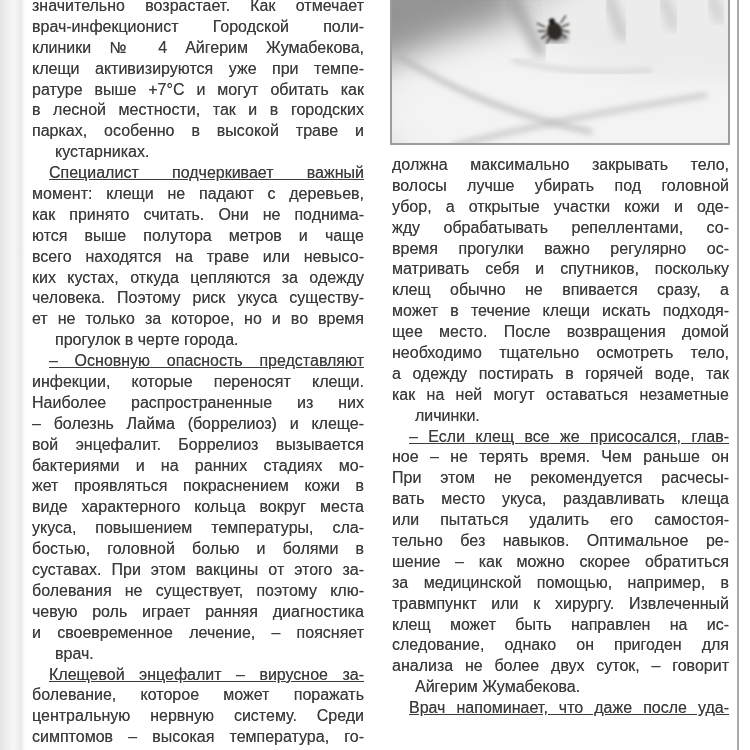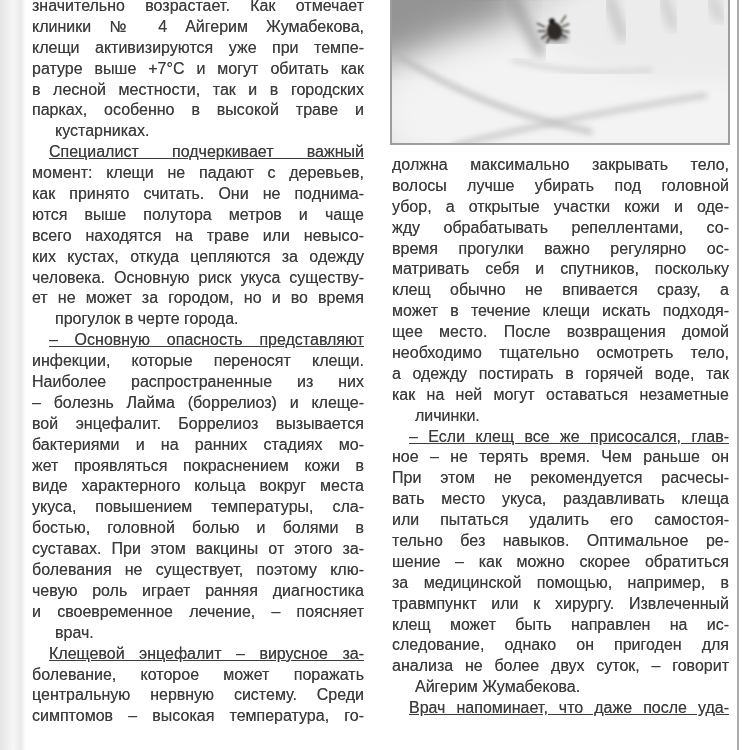--- a/index.html
+++ b/index.html
@@ -44,34 +44,35 @@
   }
   .photo-frame svg{display:block;}
 </style>
 </head>
 <body style="background: rgb(255, 255, 255);">
 
 <div class="edge-strip"></div>
 
 <div id="col-left" class="column" style="color: rgb(60, 60, 60);">
     <div class="line">значительно возрастает. Как отмечает</div>
+    <div class="line">врач-инфекционист Городской поли-</div>
     <div class="line">клиники № 4 Айгерим Жумабекова,</div>
     <div class="line">клещи активизируются уже при темпе-</div>
     <div class="line">ратуре выше +7°С и могут обитать как</div>
     <div class="line">в лесной местности, так и в городских</div>
     <div class="line">парках, особенно в высокой траве и</div>
     <div class="line end">кустарниках.</div>
     <div class="line indent">Специалист подчеркивает важный</div>
     <div class="line">момент: клещи не падают с деревьев,</div>
     <div class="line">как принято считать. Они не поднима-</div>
     <div class="line">ются выше полутора метров и чаще</div>
     <div class="line">всего находятся на траве или невысо-</div>
     <div class="line">ких кустах, откуда цепляются за одежду</div>
-    <div class="line">человека. Основную риск укуса существу-</div>
-    <div class="line">ет не может за городом, но и во время</div>
+    <div class="line">человека. Поэтому риск укуса существу-</div>
+    <div class="line">ет не только за которое, но и во время</div>
     <div class="line end">прогулок в черте города.</div>
     <div class="line indent">– Основную опасность представляют</div>
     <div class="line">инфекции, которые переносят клещи.</div>
     <div class="line">Наиболее распространенные из них</div>
     <div class="line">– болезнь Лайма (боррелиоз) и клеще-</div>
     <div class="line">вой энцефалит. Боррелиоз вызывается</div>
     <div class="line">бактериями и на ранних стадиях мо-</div>
     <div class="line">жет проявляться покраснением кожи в</div>
     <div class="line">виде характерного кольца вокруг места</div>
     <div class="line">укуса, повышением температуры, сла-</div>

